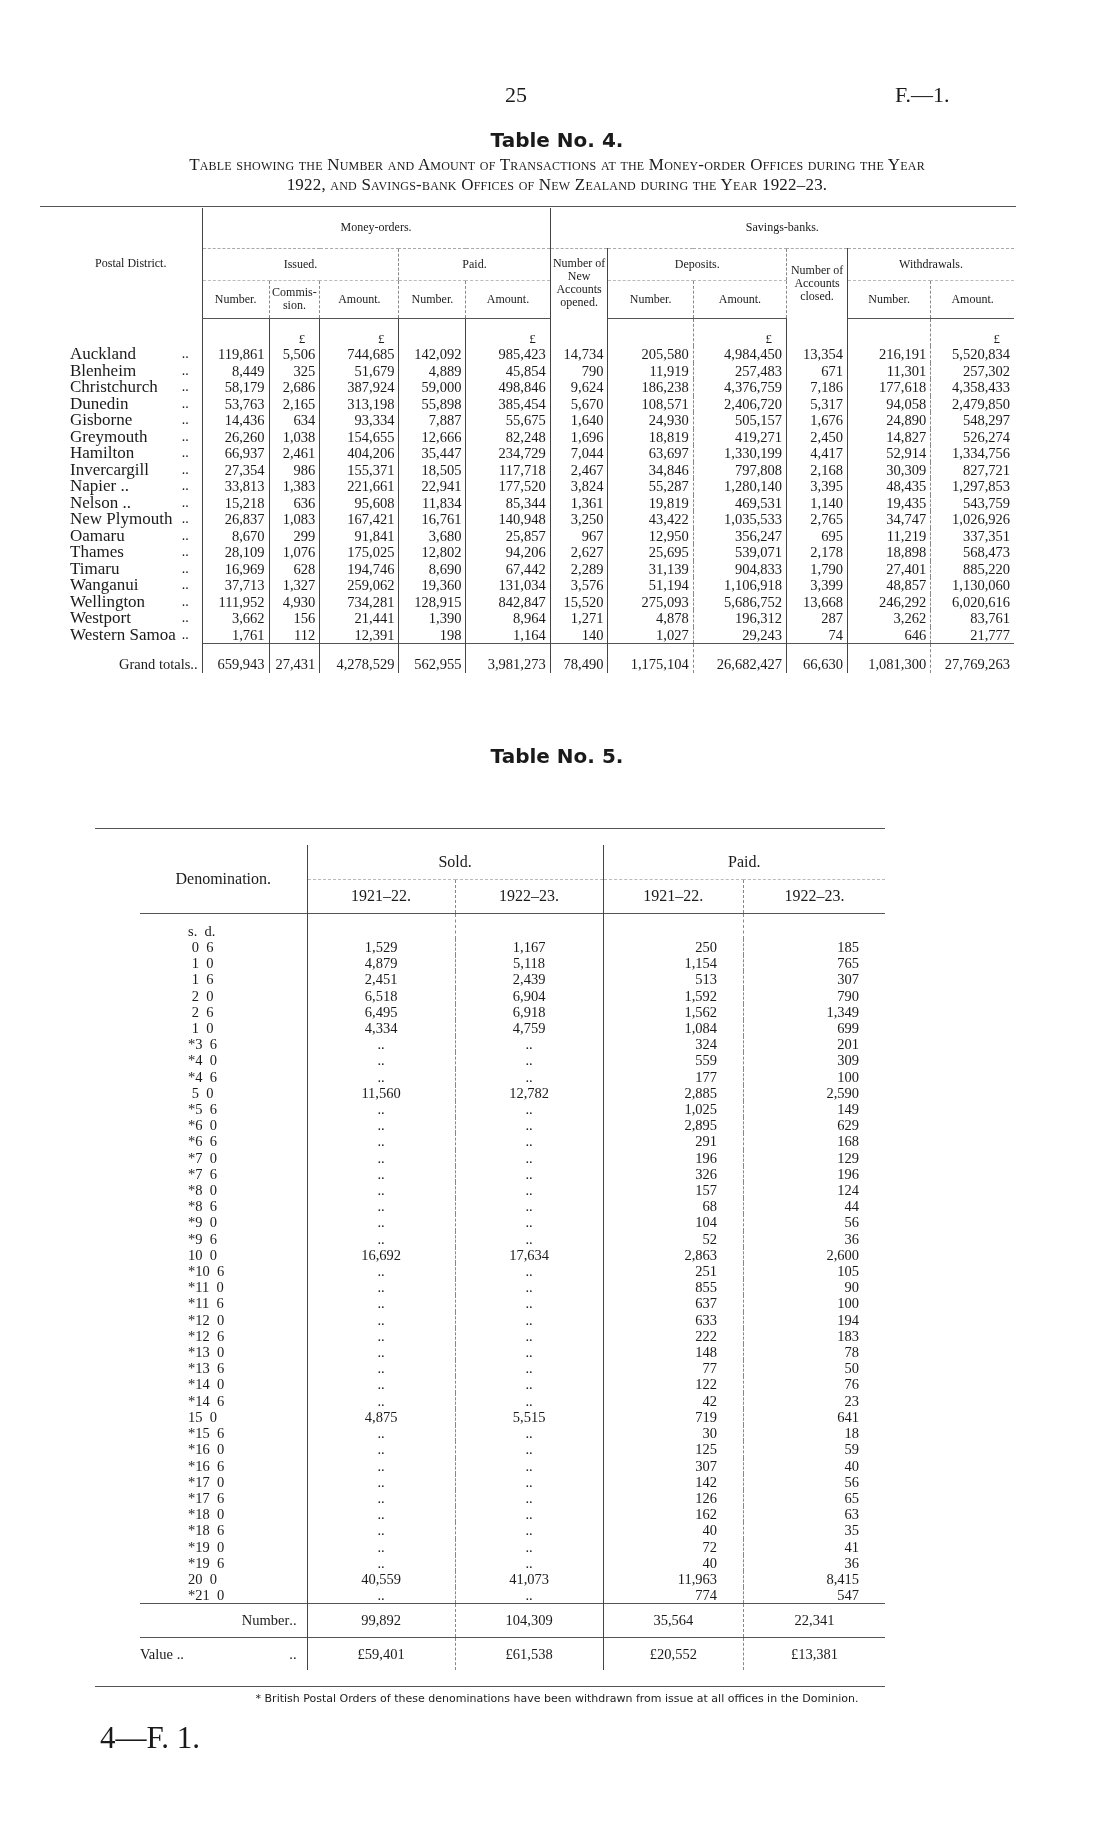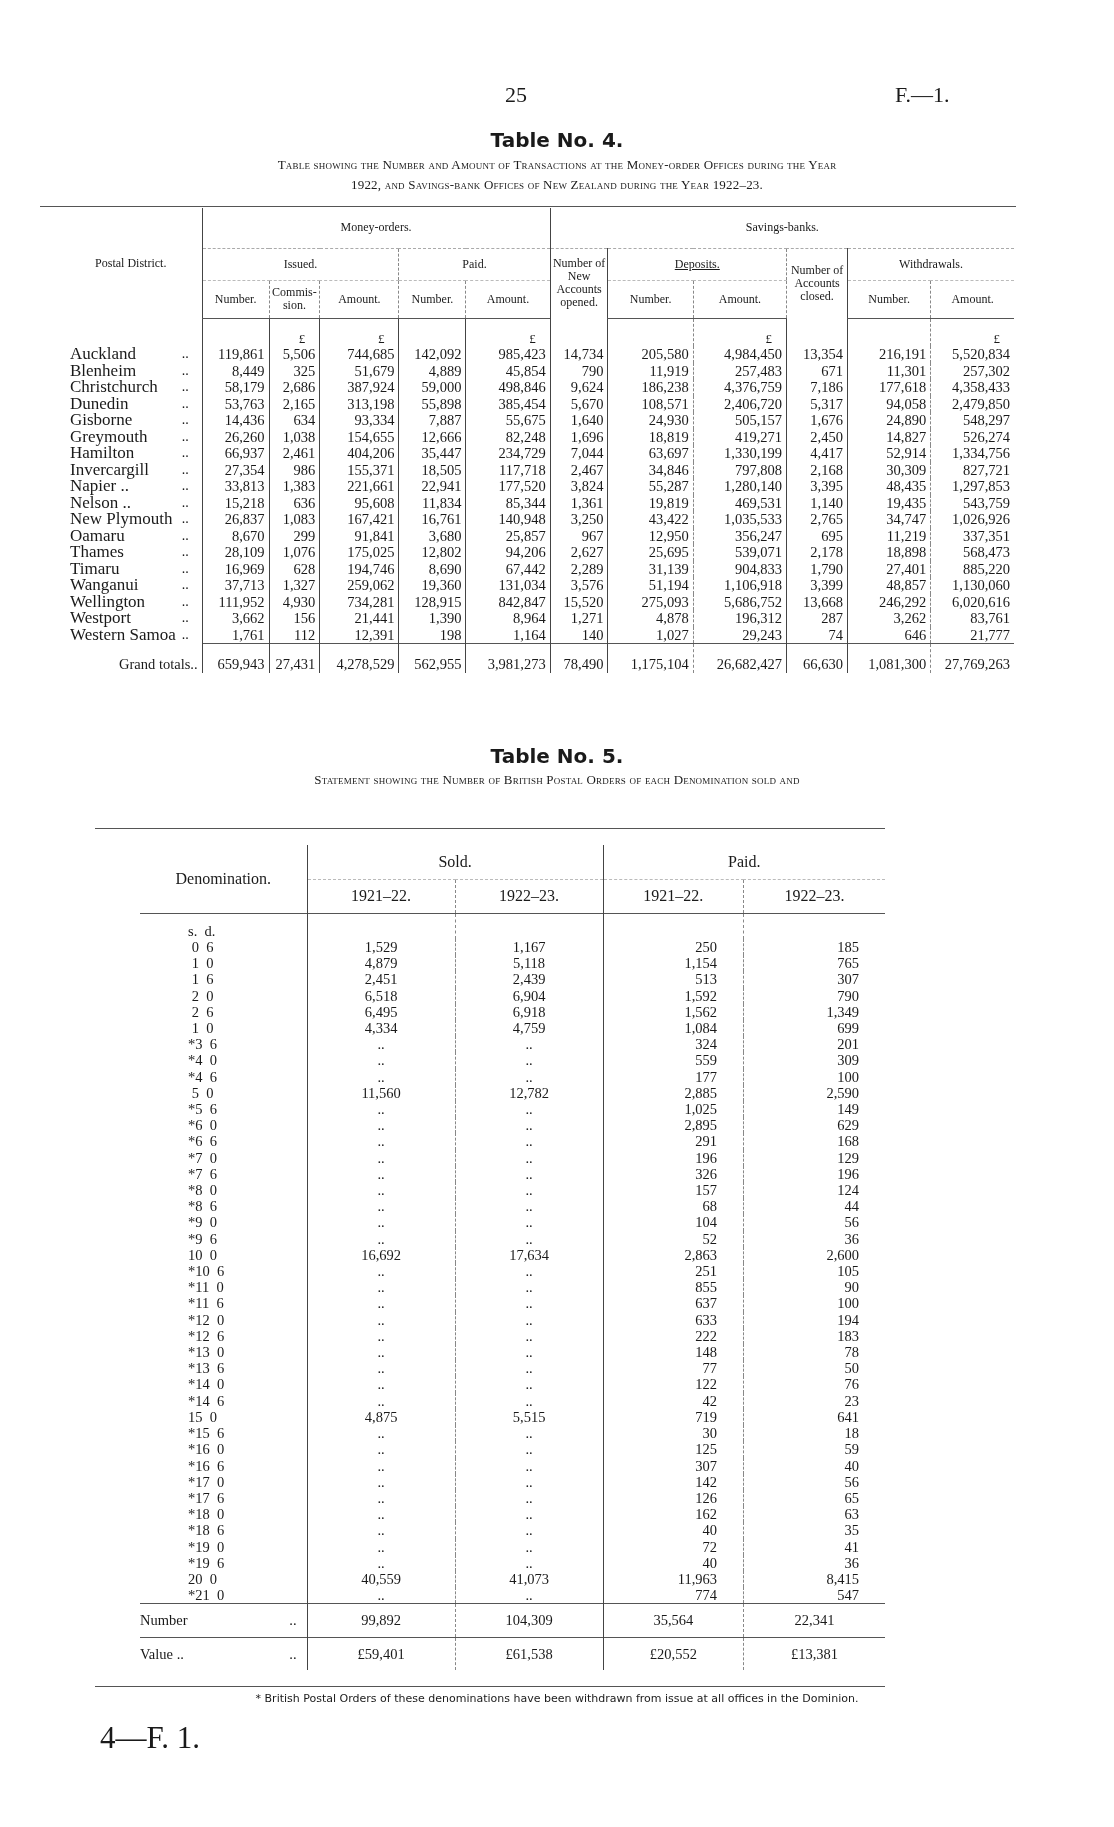--- a/index.html
+++ b/index.html
@@ -1,21 +1,21 @@
 <!DOCTYPE html>
 <html><head>
 <meta charset="utf-8">
 <style>
   html, body { margin: 0; padding: 0; background: #ffffff; }
   body { width: 1114px; height: 1827px; position: relative; font-family: "Liberation Serif", "DejaVu Serif", serif; color: #1a1a1a; overflow: hidden; }
   .abs { position: absolute; }
   .page-num { top: 82px; left: 505px; font-size: 22px; }
   .page-ref { top: 82px; left: 895px; font-size: 22px; }
   .t-title { font-family: "DejaVu Sans", sans-serif; font-weight: bold; font-size: 20px; text-align: center; width: 100%; }
-  .t-sub { font-size: 13px; text-align: center; line-height: 20px; font-variant: small-caps; letter-spacing: 0.2px; }
+  .t-sub { font-size: 17px; text-align: center; line-height: 20px; font-variant: small-caps; letter-spacing: 0.2px; }
   .rule { height: 0; border-top: 1px solid #555; }
   table { border-collapse: collapse; font-size: 14px; }
   td, th { padding: 0; font-weight: normal; }
   
   #t4 { position: absolute; top: 208px; left: 60px; width: 954px; }
   #t4 th { font-size: 12px; line-height: 13px; vertical-align: middle; text-align: center; }
   #t4 .vl { border-left: 1px solid #444; }
   #t4 .vd { border-left: 1px dashed #888; }
   #t4 td.num { text-align: right; padding-right: 4px; font-size: 14.5px; line-height: 16.5px; }
   #t4 td.dist { text-align: left; padding-left: 10px; font-size: 17px; line-height: 16.5px; white-space: nowrap; }
@@ -69,21 +69,21 @@
   <thead>
     <tr style="height:40px;">
       <th colspan="2" rowspan="3">Postal District.</th>
       <th colspan="5" class="vl" style="border-bottom:1px dashed #aaa;">Money-orders.</th>
       <th colspan="6" class="vl" style="border-bottom:1px dashed #aaa;">Savings-banks.</th>
     </tr>
     <tr style="height:32px;">
       <th colspan="3" class="vl" style="border-bottom:1px dashed #bbb;">Issued.</th>
       <th colspan="2" class="vd" style="border-bottom:1px dashed #bbb;">Paid.</th>
       <th rowspan="2" class="vl">Number of New Accounts opened.</th>
-      <th colspan="2" class="vl" style="border-bottom:1px dashed #bbb;text-decoration:underline;">Deposits.</th>
+      <th colspan="2" class="vl" style="border-bottom:1px dashed #bbb;">Deposits.</th>
       <th rowspan="2" class="vd">Number of Accounts closed.</th>
       <th colspan="2" class="vl" style="border-bottom:1px dashed #bbb;">Withdrawals.</th>
     </tr>
     <tr class="hdr-bottom" style="height:38px;">
       <th class="vl">Number.</th>
       <th class="vd">Commis- sion.</th>
       <th class="vd">Amount.</th>
       <th class="vd">Number.</th>
       <th class="vd">Amount.</th>
       <th class="vl">Number.</th>
@@ -390,21 +390,20 @@
         <td class="num vd">26,682,427</td>
         <td class="num vl">66,630</td>
         <td class="num vl">1,081,300</td>
         <td class="num vd">27,769,263</td>
       </tr>
     </tbody>
 </table>
 
 <div class="abs t-title" style="top:744px;left:0;">Table No. 5.</div>
 <div class="abs t-sub" style="top:770px;left:0;width:1114px;">
-  <div>Statement showing the Number of British Postal Orders of each Denomination sold and</div>
 </div>
 <div class="abs rule" style="top:828px;left:95px;width:790px;"></div>
 
 <table id="t5">
   <colgroup>
     <col style="width:160px">
       <col style="width:150px">
       <col style="width:150px">
       <col style="width:142px">
       <col style="width:143px">
@@ -711,21 +710,21 @@
         <td class="r vd">8,415</td>
       </tr>
       <tr>
         <td class="den">*21  0</td>
         <td class="c vl">..</td>
         <td class="c vd">..</td>
         <td class="r vl">774</td>
         <td class="r vd">547</td>
       </tr>
       <tr class="sum">
-        <td style="text-align:left;padding-left:0;"><span>Number</span><span style="float:right;padding-right:10px;">..</span></td>
+        <td style="text-align:right;padding-left:0;"><span>Number</span><span style="float:right;padding-right:10px;">..</span></td>
         <td class="c vl">99,892</td>
         <td class="c vd">104,309</td>
         <td class="c vl">35,564</td>
         <td class="c vd">22,341</td>
       </tr>
       <tr class="sum">
         <td style="text-align:left;padding-left:0;"><span>Value ..</span><span style="float:right;padding-right:10px;">..</span></td>
         <td class="c vl">£59,401</td>
         <td class="c vd">£61,538</td>
         <td class="c vl">£20,552</td>

